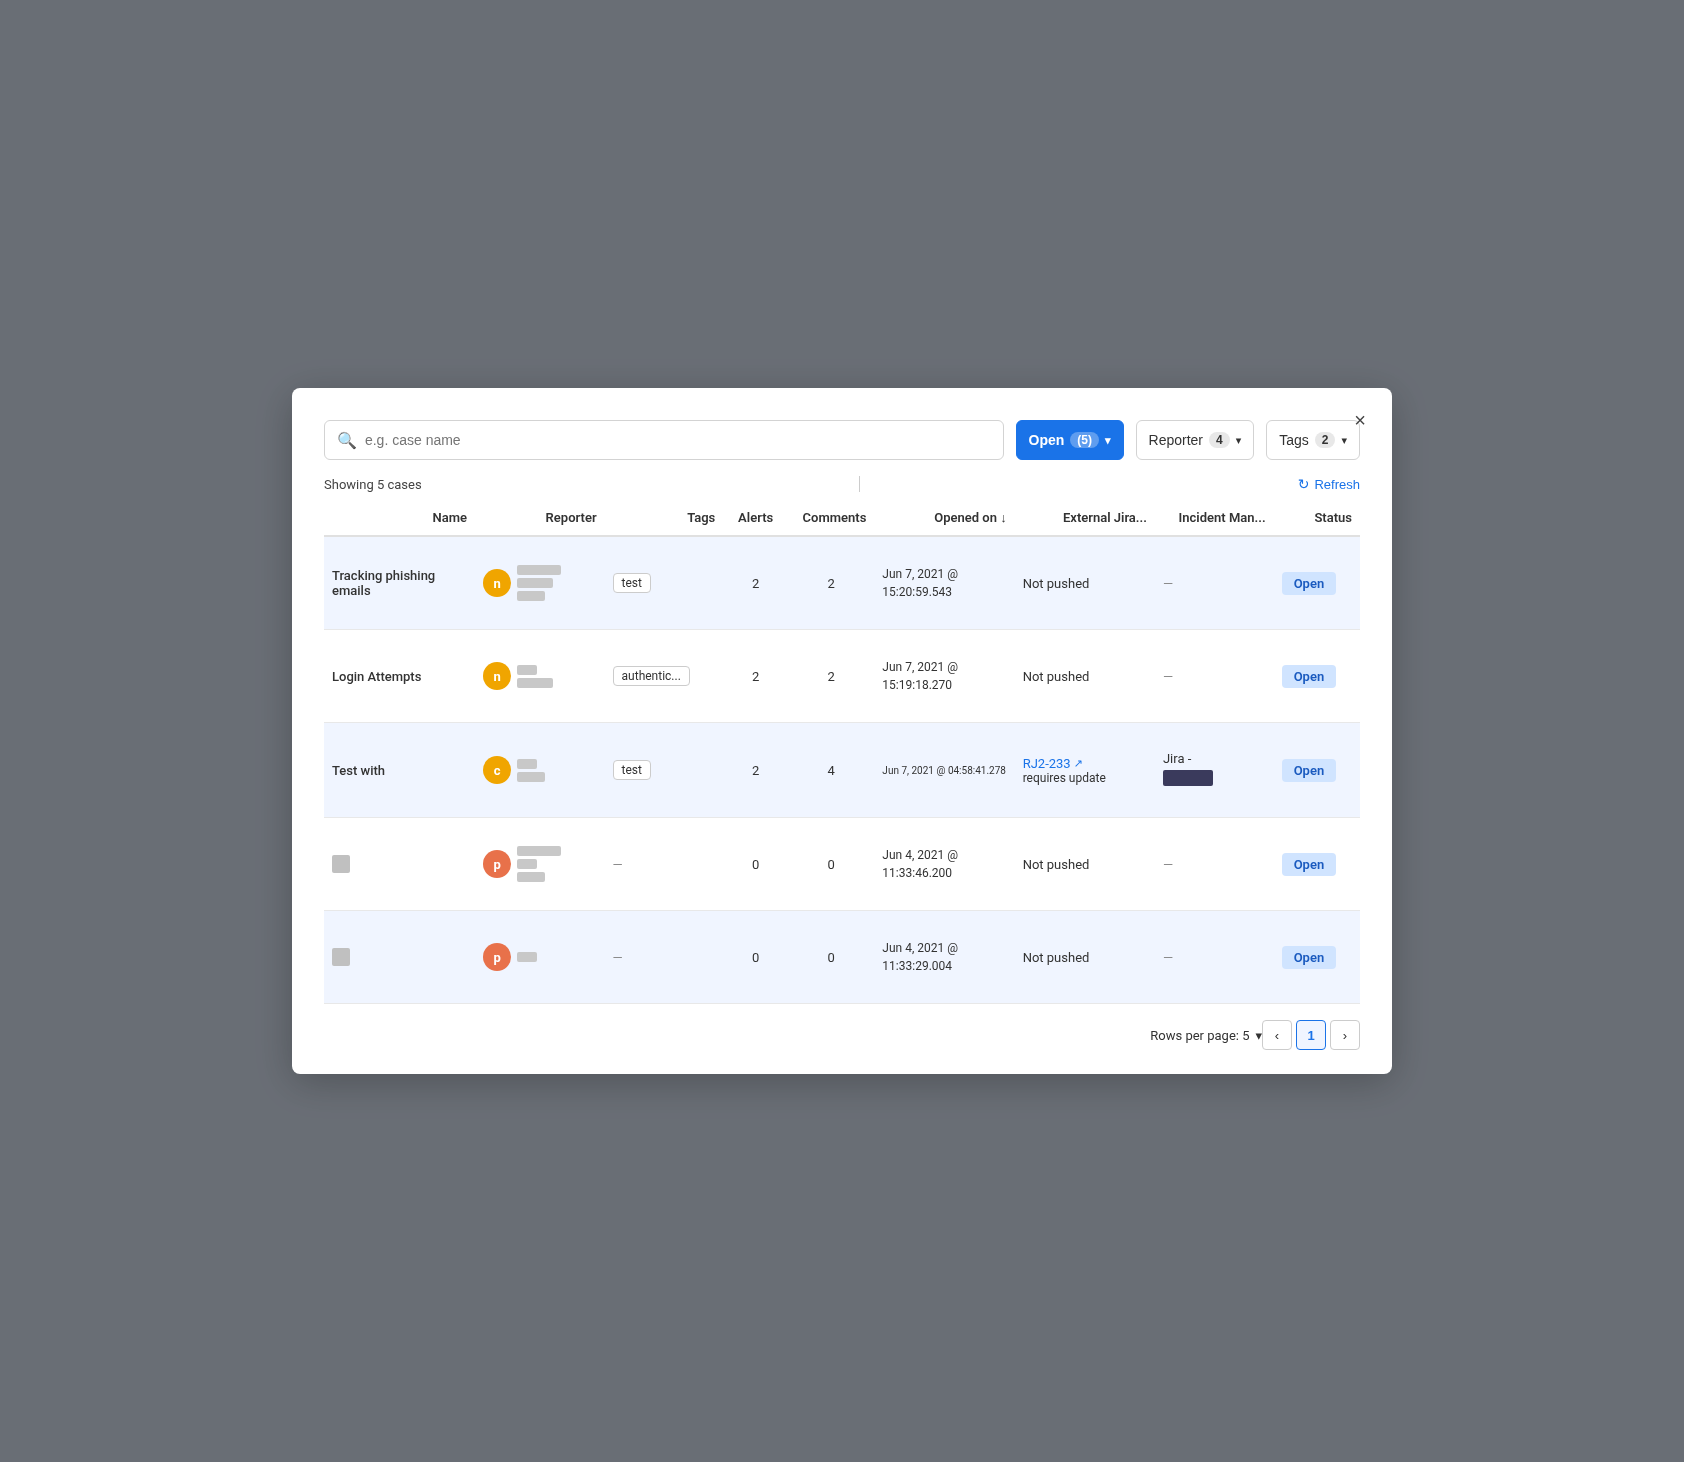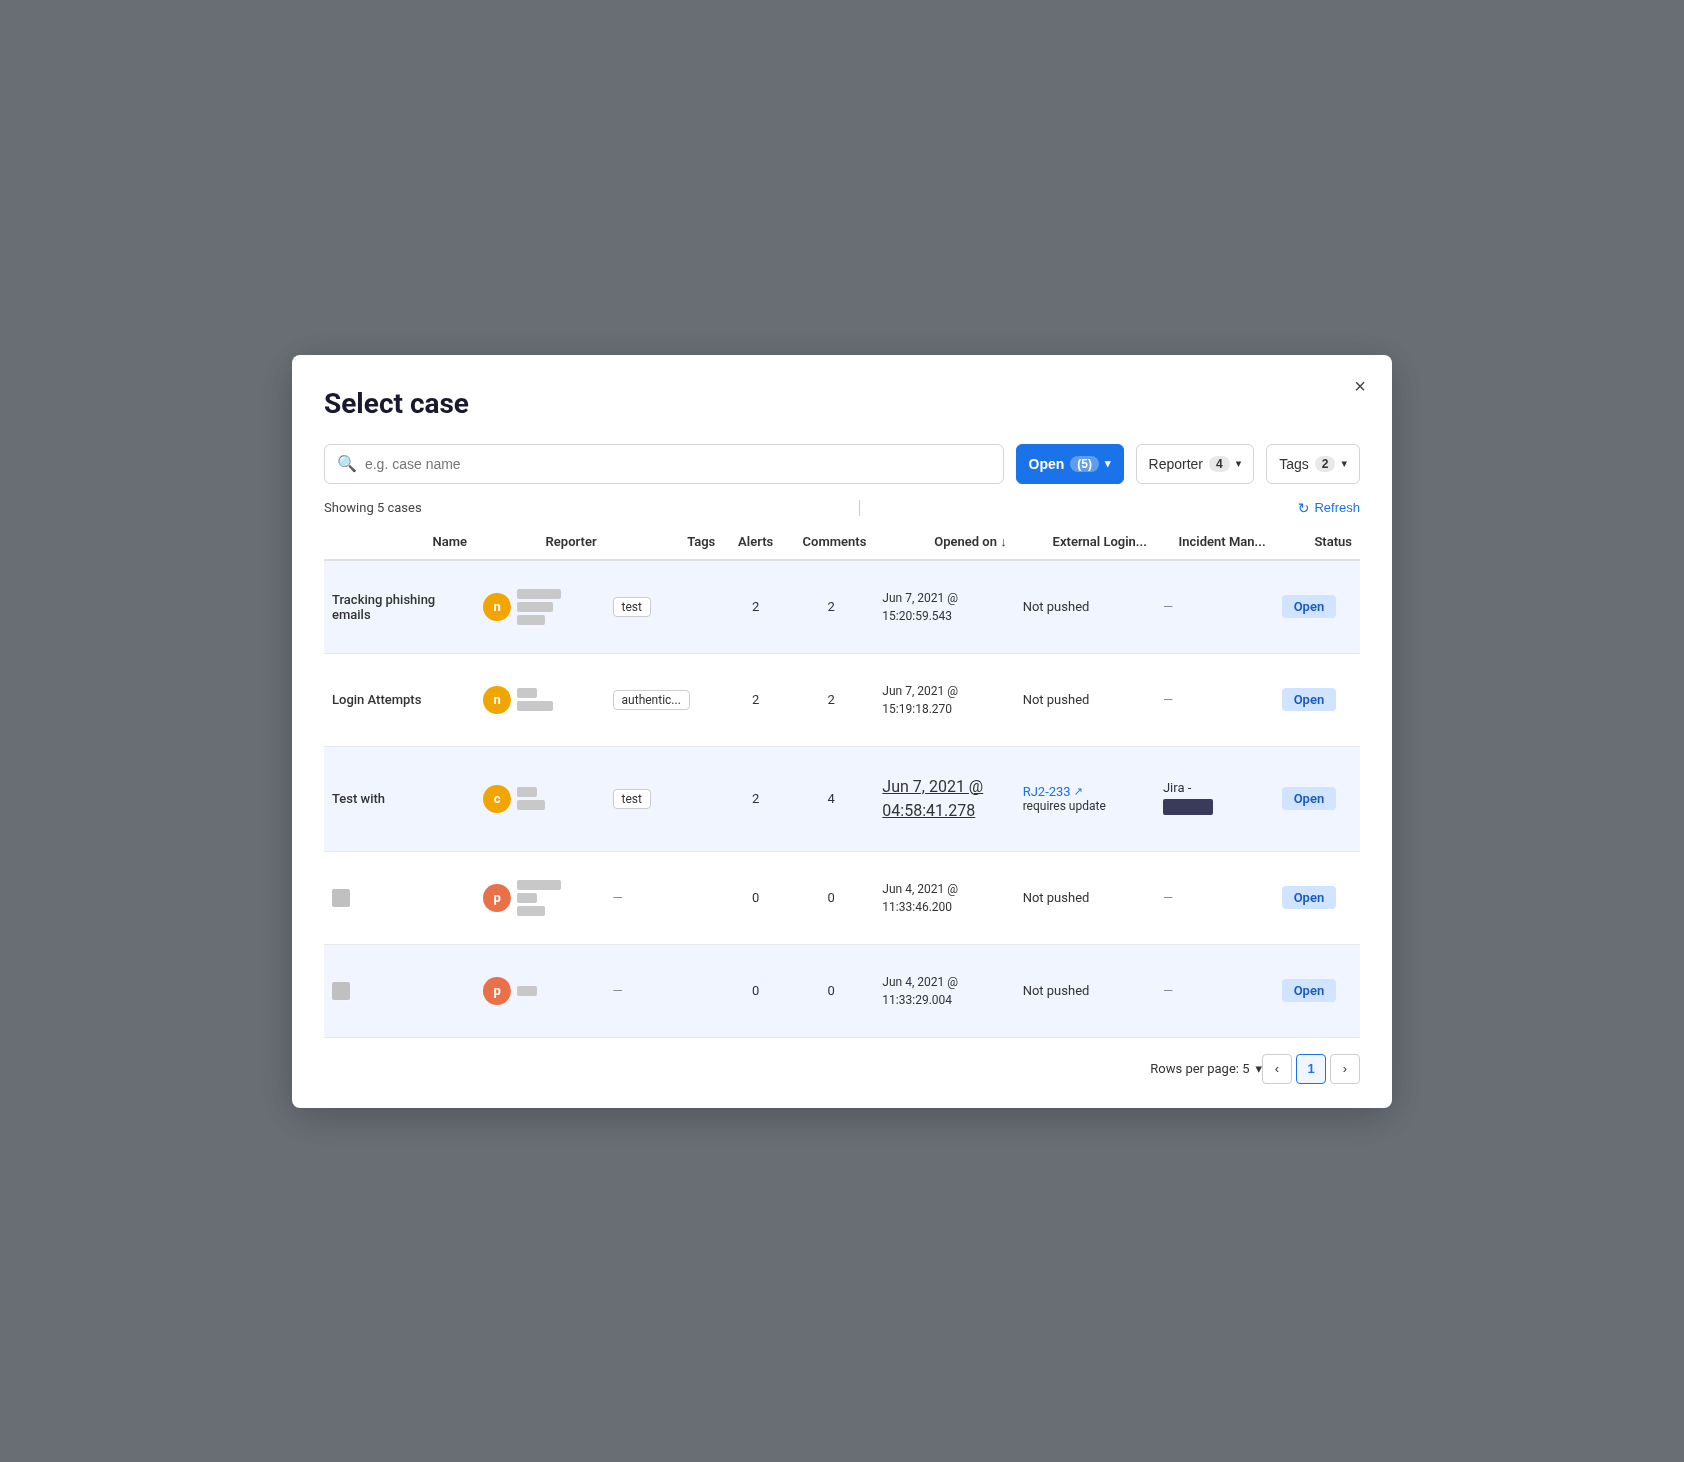--- a/index.html
+++ b/index.html
@@ -262,21 +262,20 @@
     .col-incident { width: 110px; }
     .col-status { width: 80px; }
   </style>
 </head>
 <body>
 
 <div class="overlay">
   <div class="modal">
     <button class="modal-close">×</button>
 
-    <h1 class="modal-title">Select case</h1>
 
     <div class="search-filter-row">
       <div class="search-box">
         <span class="search-icon">🔍</span>
         <input class="search-input" type="text" placeholder="e.g. case name" style="">
       </div>
 
       <button class="filter-btn filter-btn-open">
         <span>Open</span>
         <span class="filter-badge filter-badge-dark">(5)</span>
@@ -307,21 +306,21 @@
 
     <table>
       <thead>
         <tr>
           <th class="col-name">Name</th>
           <th class="col-reporter">Reporter</th>
           <th class="col-tags">Tags</th>
           <th class="col-alerts">Alerts</th>
           <th class="col-comments">Comments</th>
           <th class="col-opened" style="cursor:pointer;">Opened on ↓</th>
-          <th class="col-external">External Login...</th>
+          <th class="col-external">External Jira...</th>
           <th class="col-incident">Incident Man...</th>
           <th class="col-status">Status</th>
         </tr>
       </thead>
       <tbody id="table-body">
       <tr class="row-highlight">
             <td style="font-weight: 500;">Tracking phishing emails</td>
             <td>
               <div style="display: flex; align-items: center; gap: 6px; flex-wrap: wrap;">
                 <div class="avatar avatar-orange">n</div>
@@ -366,21 +365,21 @@
                 <div class="avatar avatar-orange">c</div>
                 <div style="display: flex; flex-direction: column; gap: 3px;">
                   <div class="gray-block" style="width: 20px; height: 10px;"></div>
                   <div class="gray-block" style="width: 28px; height: 10px;"></div>
                 </div>
               </div>
             </td>
             <td><span class="tag-pill">test</span></td>
             <td style="text-align: center;">2</td>
             <td style="text-align: center;">4</td>
-            <td style="font-size: 16px; line-height: 1.5; text-decoration: underline;">Jun 7, 2021 @ 04:58:41.278</td>
+            <td style="font-size: 10px; line-height: 1.5;">Jun 7, 2021 @ 04:58:41.278</td>
             <td>
               <a class="external-link-blue" href="#">
                 <span>RJ2-233</span>
                 <span class="ext-icon">↗</span>
               </a>
               <div style="color: rgb(51, 51, 51); font-size: 12px;">requires update</div>
             </td>
             <td><div style="margin-bottom: 4px;">Jira -</div><div class="jira-dark"></div></td>
             <td><span class="status-open">Open</span></td>
           </tr>

